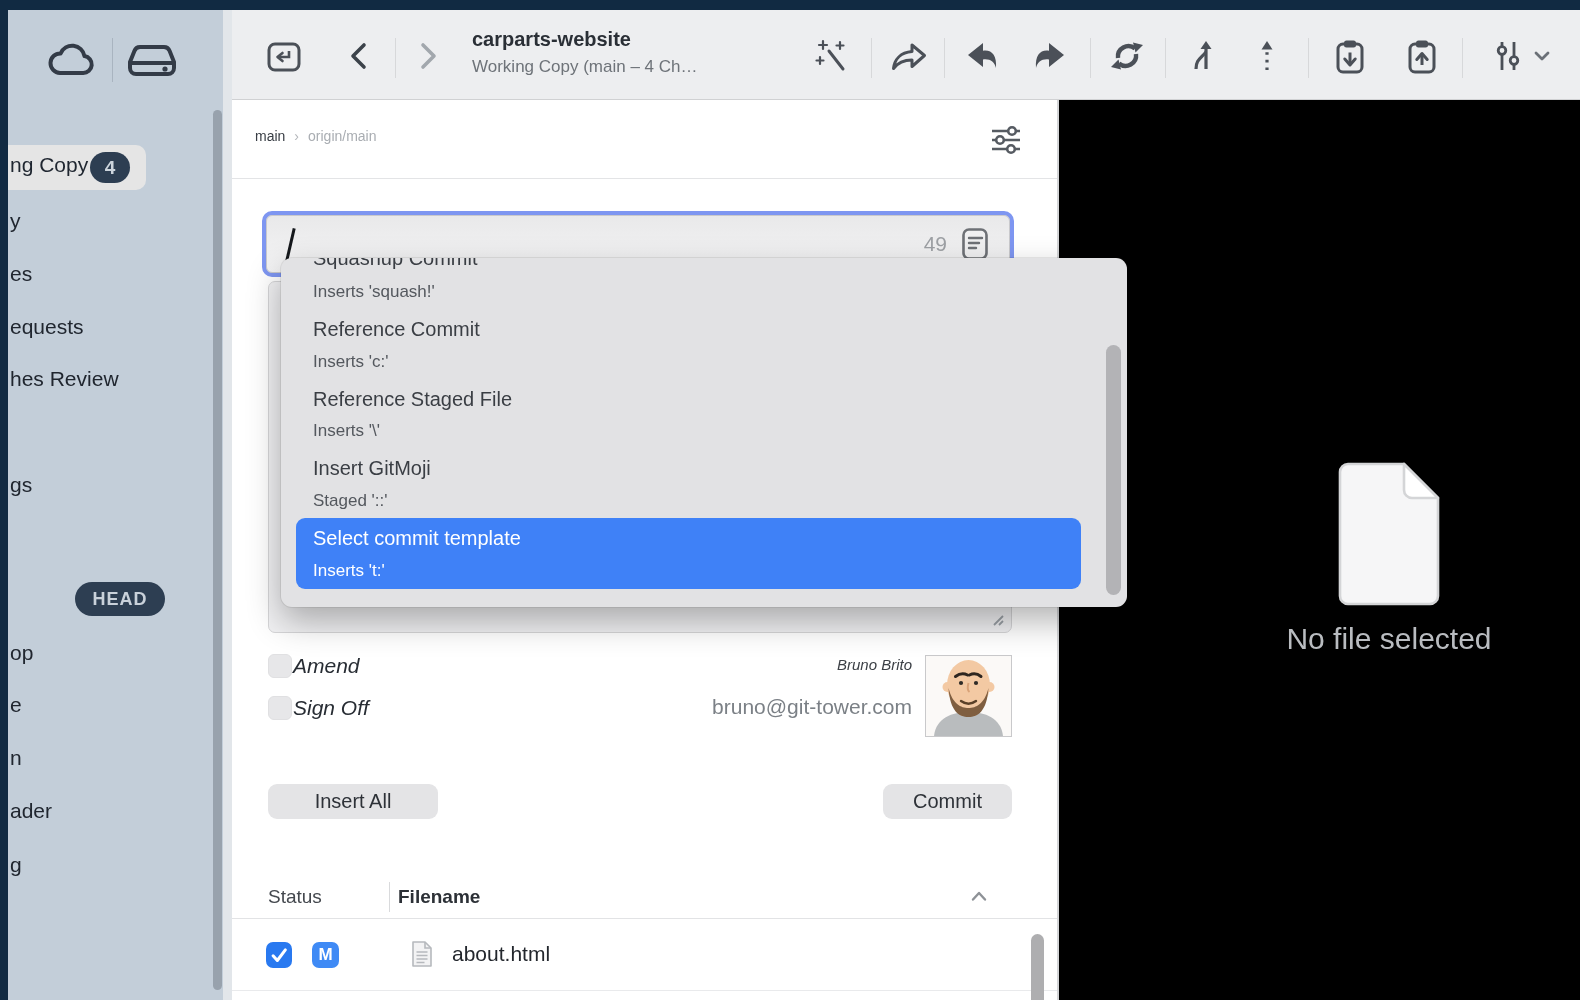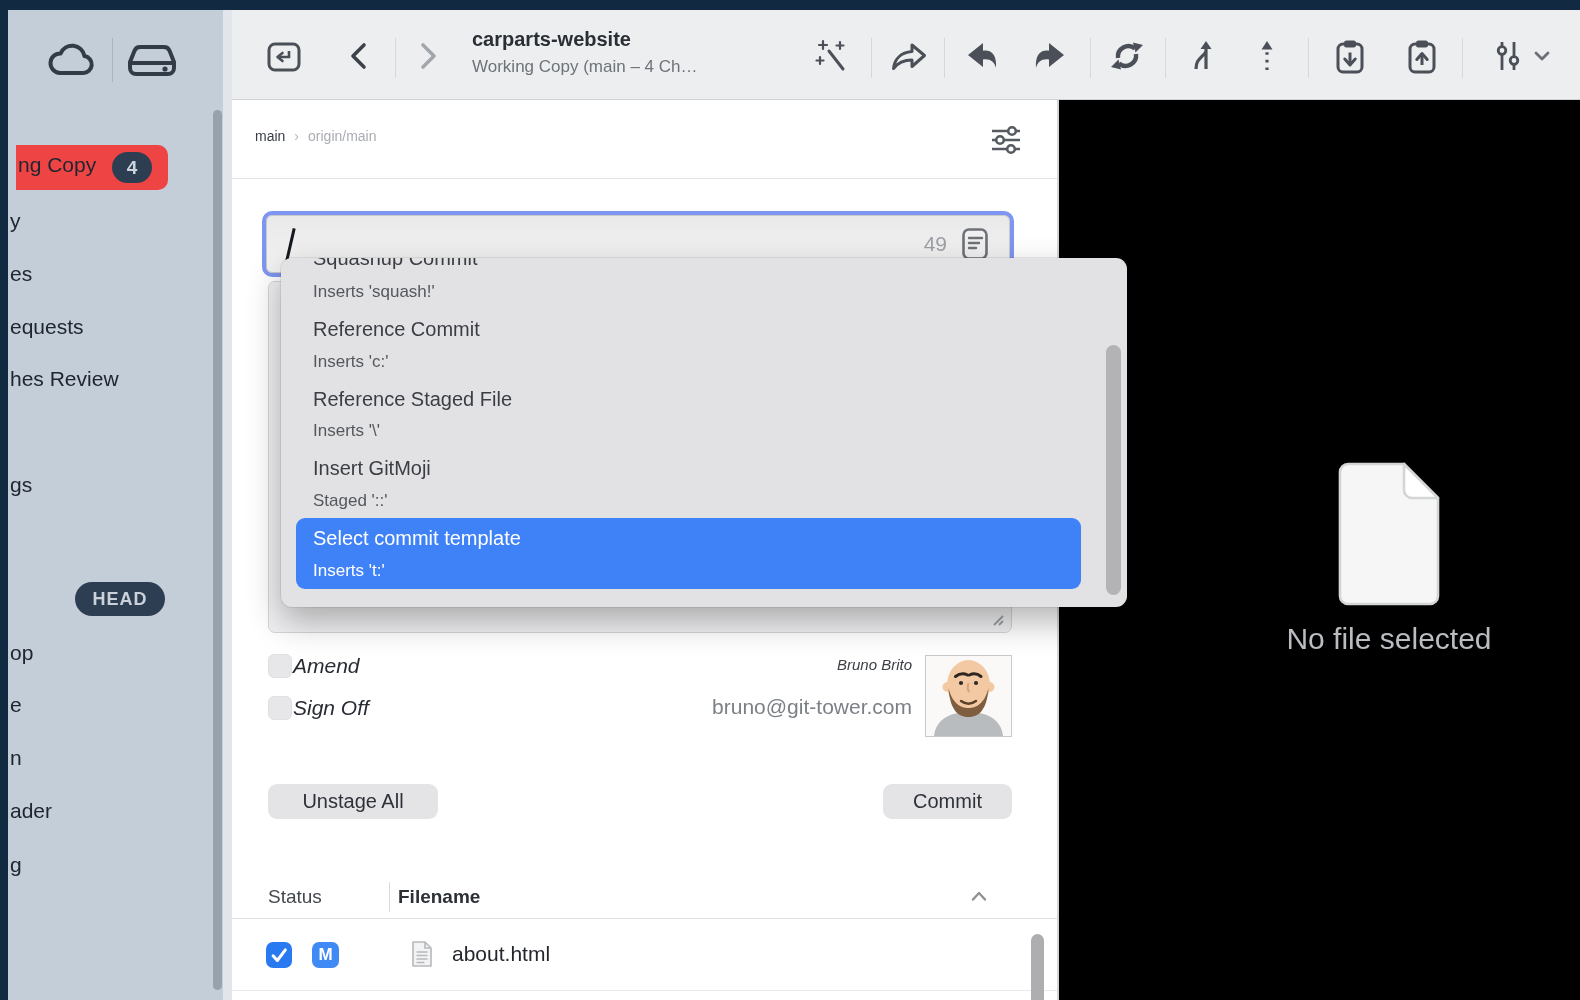--- a/index.html
+++ b/index.html
@@ -19,22 +19,22 @@
   .sb-scroll{
     position:absolute;right:1px;top:100px;width:9px;height:880px;
     background:#98a2ad;border-radius:5px;
   }
   .sb-top{
     position:absolute;left:0;top:20px;width:206px;height:60px;
     display:flex;align-items:center;justify-content:center;gap:14px;
   }
   .sb-top .vsep{width:1px;height:44px;background:#a9b4c0;}
   .side-sel{
-    position:absolute;left:0;top:135px;width:152px;height:45px;
-    background:#ef4444;border-radius:0 10px 10px 0;margin-left:8px;
+    position:absolute;left:0;top:135px;width:138px;height:45px;
+    background:#e5e5e5;border-radius:0 10px 10px 0;
   }
   .side-sel .lbl{position:absolute;left:2px;top:8px;font-size:21px;color:#1f2630;}
   .badge{
     position:absolute;right:16px;top:7px;min-width:24px;height:31px;padding:0 8px;
     background:#2d3e52;color:#ccd4dc;font-weight:bold;font-size:19px;
     border-radius:16px;display:flex;align-items:center;justify-content:center;
   }
   .side-item{
     position:absolute;left:2px;height:28px;line-height:28px;
     font-size:21px;color:#20262f;white-space:nowrap;
@@ -365,21 +365,21 @@
         <path d="M29.5 20.5 q6-4.5 12-1.5" fill="none" stroke="#2e2620" stroke-width="3" stroke-linecap="round"></path>
         <path d="M43.5 19 q6-3 11.5 1.5" fill="none" stroke="#2e2620" stroke-width="3" stroke-linecap="round"></path>
         <circle cx="35" cy="27" r="2.1" fill="#2e2a26"></circle>
           <circle cx="50" cy="27" r="2.1" fill="#2e2a26"></circle>
         <path d="M42.5 27 q-2 7 1 9" fill="none" stroke="#d9a277" stroke-width="2"></path>
         <path d="M22.5 32 C24 55 33 61 42.5 61 C52 61 61 55 62.5 32 C58.5 48 50 52 42.5 52 C35 52 26.5 48 22.5 32 Z" fill="#7f5e40"></path>
         <path d="M35 45 q7.5 5.5 15 0" fill="none" stroke="#5a4028" stroke-width="2.4" stroke-linecap="round"></path>
       </svg>
     </div>
 
-    <div class="btn unstage">Unstage All</div>
+    <div class="btn unstage">Insert All</div>
     <div class="btn commit">Commit</div>
 
     <div class="thead">
       <span class="th-status">Status</span>
       <span class="th-vline"></span>
       <span class="th-file">Filename</span>
       <span class="th-sort">
         <svg width="18" height="12" viewBox="0 0 18 12">
             <path d="M3 9.5 L9 3 L15 9.5" fill="none" stroke="#8e9297" stroke-width="2.4" stroke-linecap="round" stroke-linejoin="round"></path>
           </svg>

